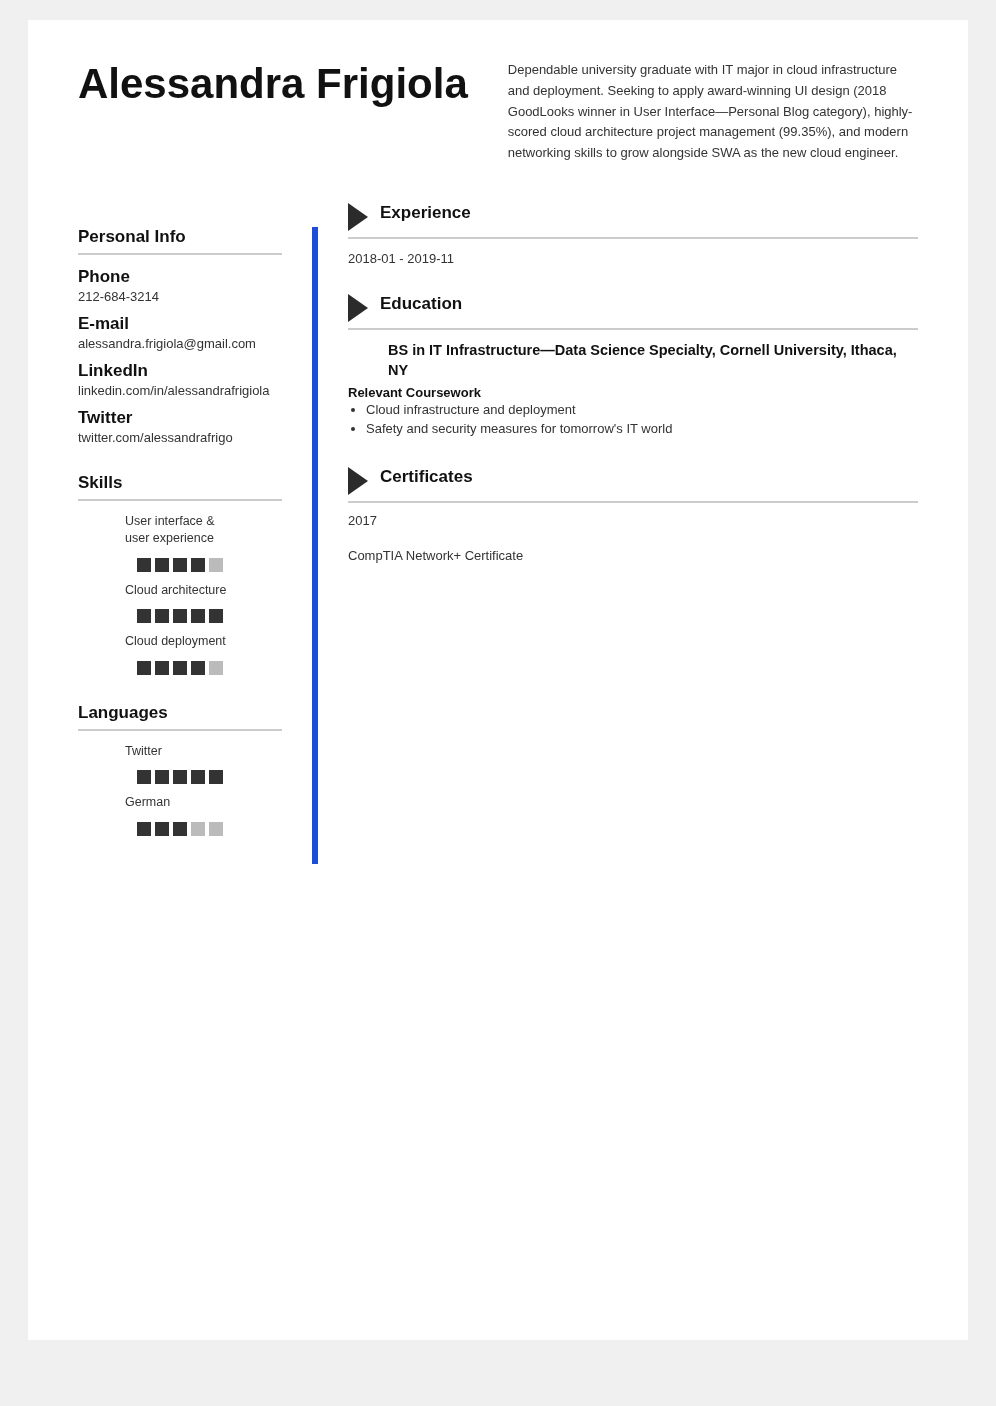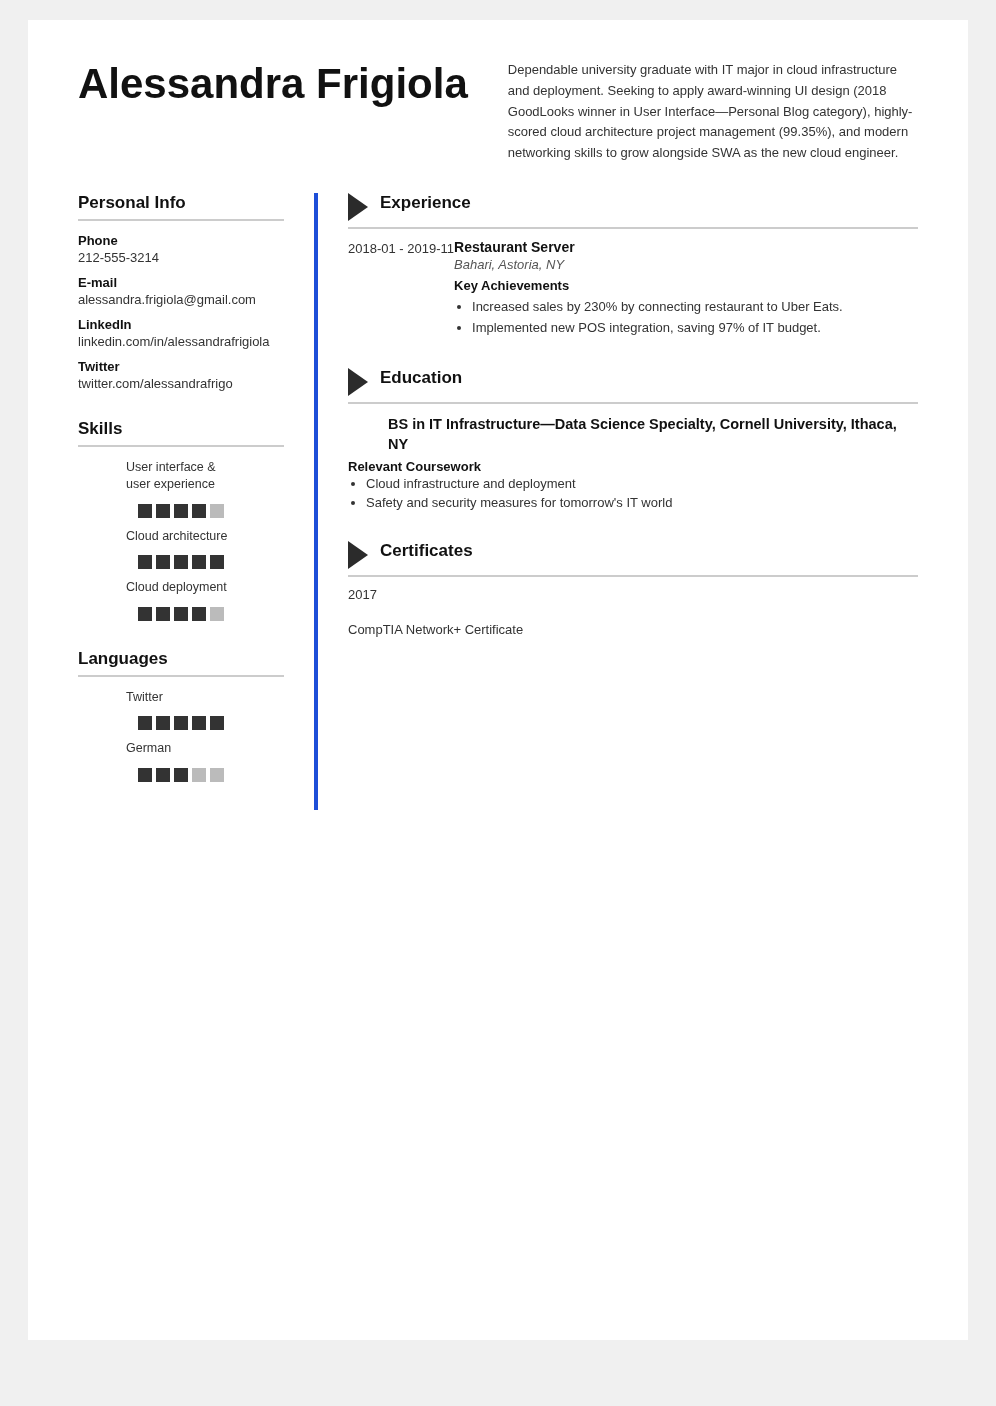--- a/index.html
+++ b/index.html
@@ -12,21 +12,21 @@
     .page {
       background: #fff;
       max-width: 940px;
       margin: 0 auto;
       padding: 40px 50px 60px 50px;
       min-height: 1320px;
     }
     .header {
       display: flex;
       align-items: flex-start;
-      margin-bottom: 29px;
+      margin-bottom: 39px;
       gap: 40px;
     }
     .header-name {
       font-size: 42px;
       font-weight: 900;
       color: #111;
       min-width: 260px;
       white-space: nowrap;
     }
     .header-summary {
@@ -36,41 +36,42 @@
       flex: 1;
     }
     .main-layout {
       display: flex;
       gap: 0;
     }
     .left-col {
       width: 240px;
       flex-shrink: 0;
       padding-right: 30px;
-      border-right: 4px solid #1d4ed8;
+      border-right: 6px solid #1d4ed8;
+      margin-top: 24px;
     }
     .right-col {
       flex: 1;
       padding-left: 30px;
     }
     
     .section-title {
       font-size: 17px;
       font-weight: 900;
       color: #111;
       margin-bottom: 12px;
       padding-bottom: 6px;
       border-bottom: 2px solid #ccc;
     }
     .left-section {
       margin-bottom: 28px;
     }
     
     .info-label {
-      font-size: 13px;
+      font-size: 17px;
       font-weight: 700;
       color: #111;
       margin-top: 10px;
       margin-bottom: 2px;
     }
     .info-value {
       font-size: 13px;
       color: #333;
     }
     
@@ -120,20 +121,21 @@
       flex-shrink: 0;
     }
     .right-section-title {
       font-size: 17px;
       font-weight: 900;
       color: #111;
     }
     
     .exp-entry {
       display: flex;
+      gap: 20px;
       margin-bottom: 16px;
     }
     .exp-date {
       font-size: 13px;
       color: #333;
       min-width: 90px;
       flex-shrink: 0;
       padding-top: 2px;
     }
     .exp-detail {}
@@ -219,21 +221,21 @@
   </div>
 
   <div class="main-layout">
 
     <div class="left-col">
 
       <div class="left-section">
         <div class="section-title">Personal Info</div>
         <div>
           <div class="info-label">Phone</div>
-          <div class="info-value">212-555-3214</div>
+          <div class="info-value">212-684-3214</div>
         </div>
         <div>
           <div class="info-label">E-mail</div>
           <div class="info-value">alessandra.frigiola@gmail.com</div>
         </div>
         <div>
           <div class="info-label">LinkedIn</div>
           <div class="info-value">linkedin.com/in/alessandrafrigiola</div>
         </div>
         <div>
@@ -311,29 +313,20 @@
 
     <div class="right-col">
 
       <div class="right-section">
         <div class="right-section-header">
           <div class="section-icon"></div>
           <div class="right-section-title">Experience</div>
         </div>
         <div class="exp-entry">
           <div class="exp-date">2018-01 - 2019-11</div>
-          <div class="exp-detail">
-            <div class="exp-title">Restaurant Server</div>
-            <div class="exp-subtitle">Bahari, Astoria, NY</div>
-            <div class="exp-key-label">Key Achievements</div>
-            <ul class="exp-bullets">
-              <li>Increased sales by 230% by connecting restaurant to Uber Eats.</li>
-              <li>Implemented new POS integration, saving 97% of IT budget.</li>
-            </ul>
-          </div>
         </div>
       </div>
 
       <div class="right-section">
         <div class="right-section-header">
           <div class="section-icon"></div>
           <div class="right-section-title">Education</div>
         </div>
         <div class="edu-entry">
           <div class="edu-title">BS in IT Infrastructure—Data Science Specialty, Cornell University, Ithaca, NY</div>

